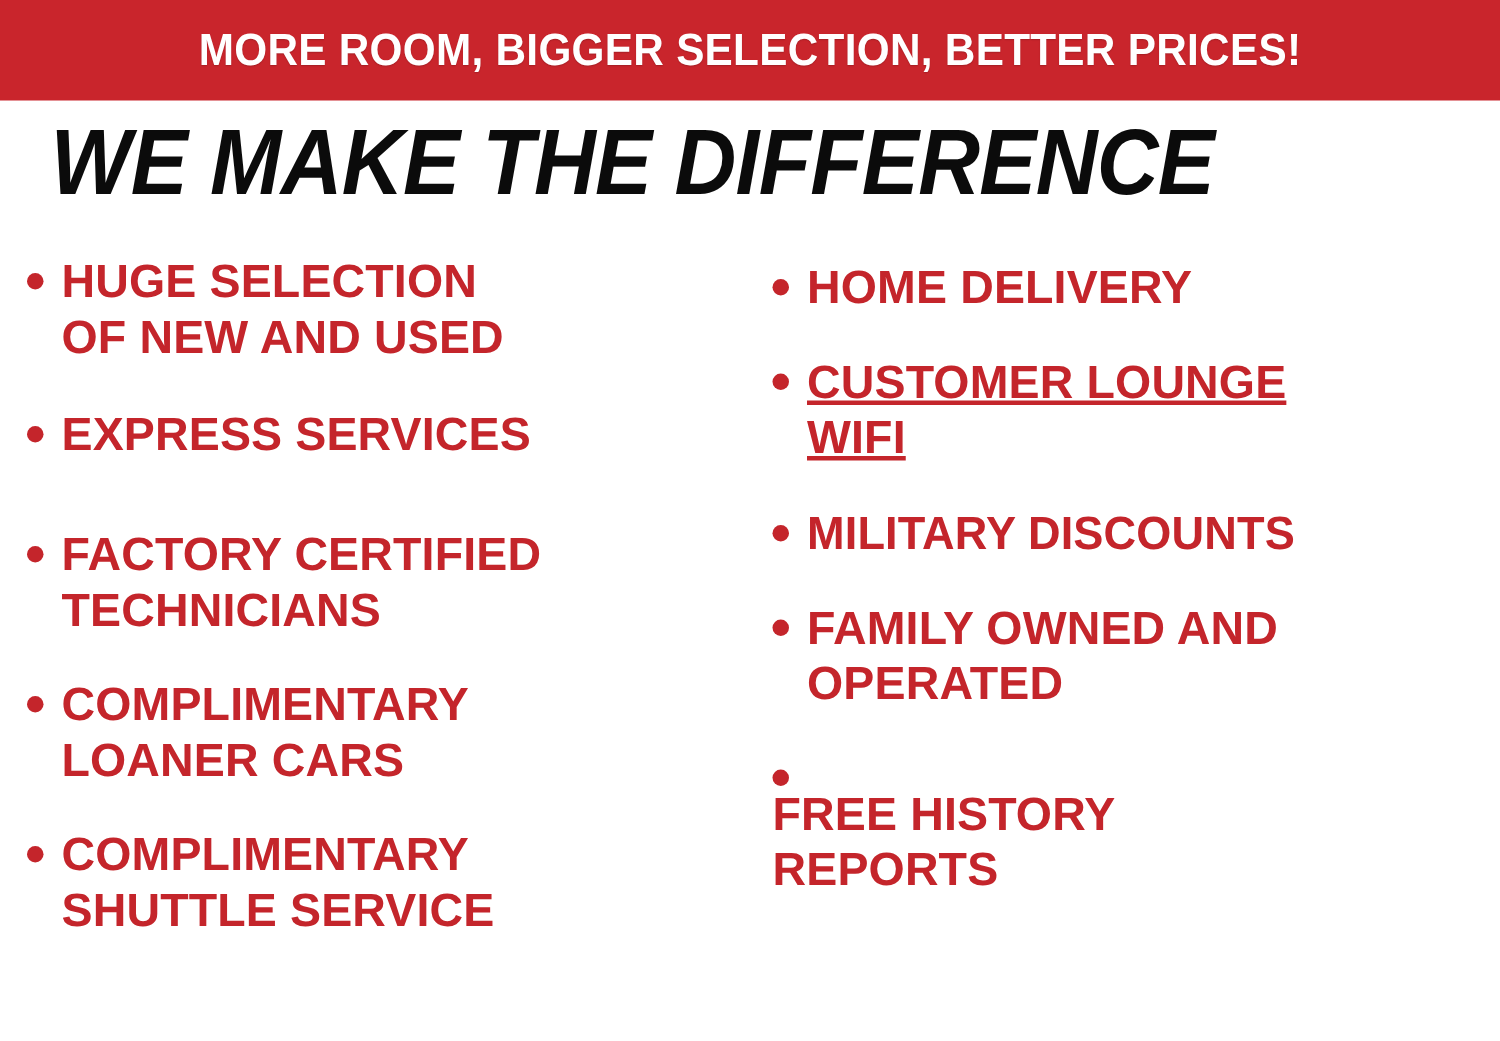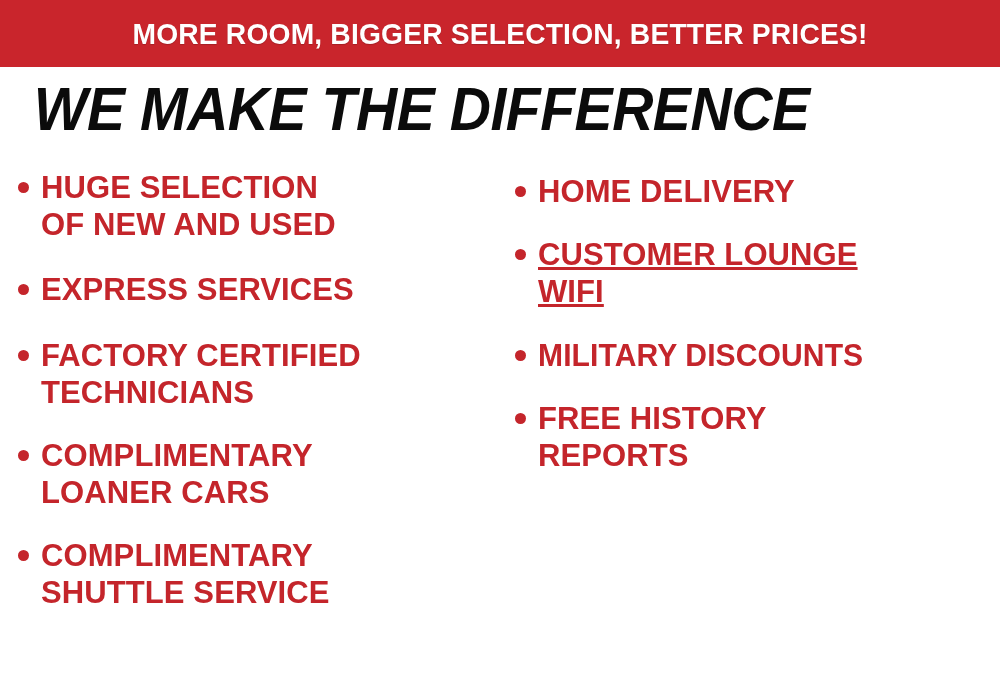--- a/index.html
+++ b/index.html
@@ -94,30 +94,30 @@
 
   .bullet-label {
     flex: 1 1 auto;
     white-space: pre-line;
     transform-origin: left top;
   }
 
   
   .li-l0 { margin-top: 24px; }
   .li-l1 { margin-top: 28px; }
-  .li-l2 { margin-top: 29px; }
+  .li-l2 { margin-top: 43px; }
   .li-l3 { margin-top: 26px; }
   .li-l4 { margin-top: 26px; }
 
   .li-r0 { margin-top: 8px; }
   .li-r1 { margin-top: 28px; }
   .li-r2 { margin-top: 26px; text-decoration: underline; }
   .li-r3 { margin-top: 27px; }
   .li-r4 { margin-top: 26px; }
-  .li-r5 { margin-top: 26px; }
+  .li-r5 { margin-top: 26px; flex-direction: column; }
 
   
   .tight { transform: scaleX(0.97); }
 </style>
 </head>
 <body>
 
 <div class="banner">
   <div class="banner-text">MORE ROOM, BIGGER SELECTION, BETTER PRICES!</div>
 </div>
@@ -173,20 +173,25 @@
       <span class="dot"></span>
       <span class="bullet-label">CUSTOMER LOUNGE
 WIFI</span>
     </div>
 
     <div class="bullet-item li-r3">
       <span class="dot"></span>
       <span class="bullet-label tight">MILITARY DISCOUNTS</span>
     </div>
 
+    <div class="bullet-item li-r4">
+      <span class="dot"></span>
+      <span class="bullet-label">FAMILY OWNED AND
+OPERATED</span>
+    </div>
 
     <div class="bullet-item li-r5">
       <span class="dot"></span>
       <span class="bullet-label">FREE HISTORY
 REPORTS</span>
     </div>
 
   </div>
 
 </div>

